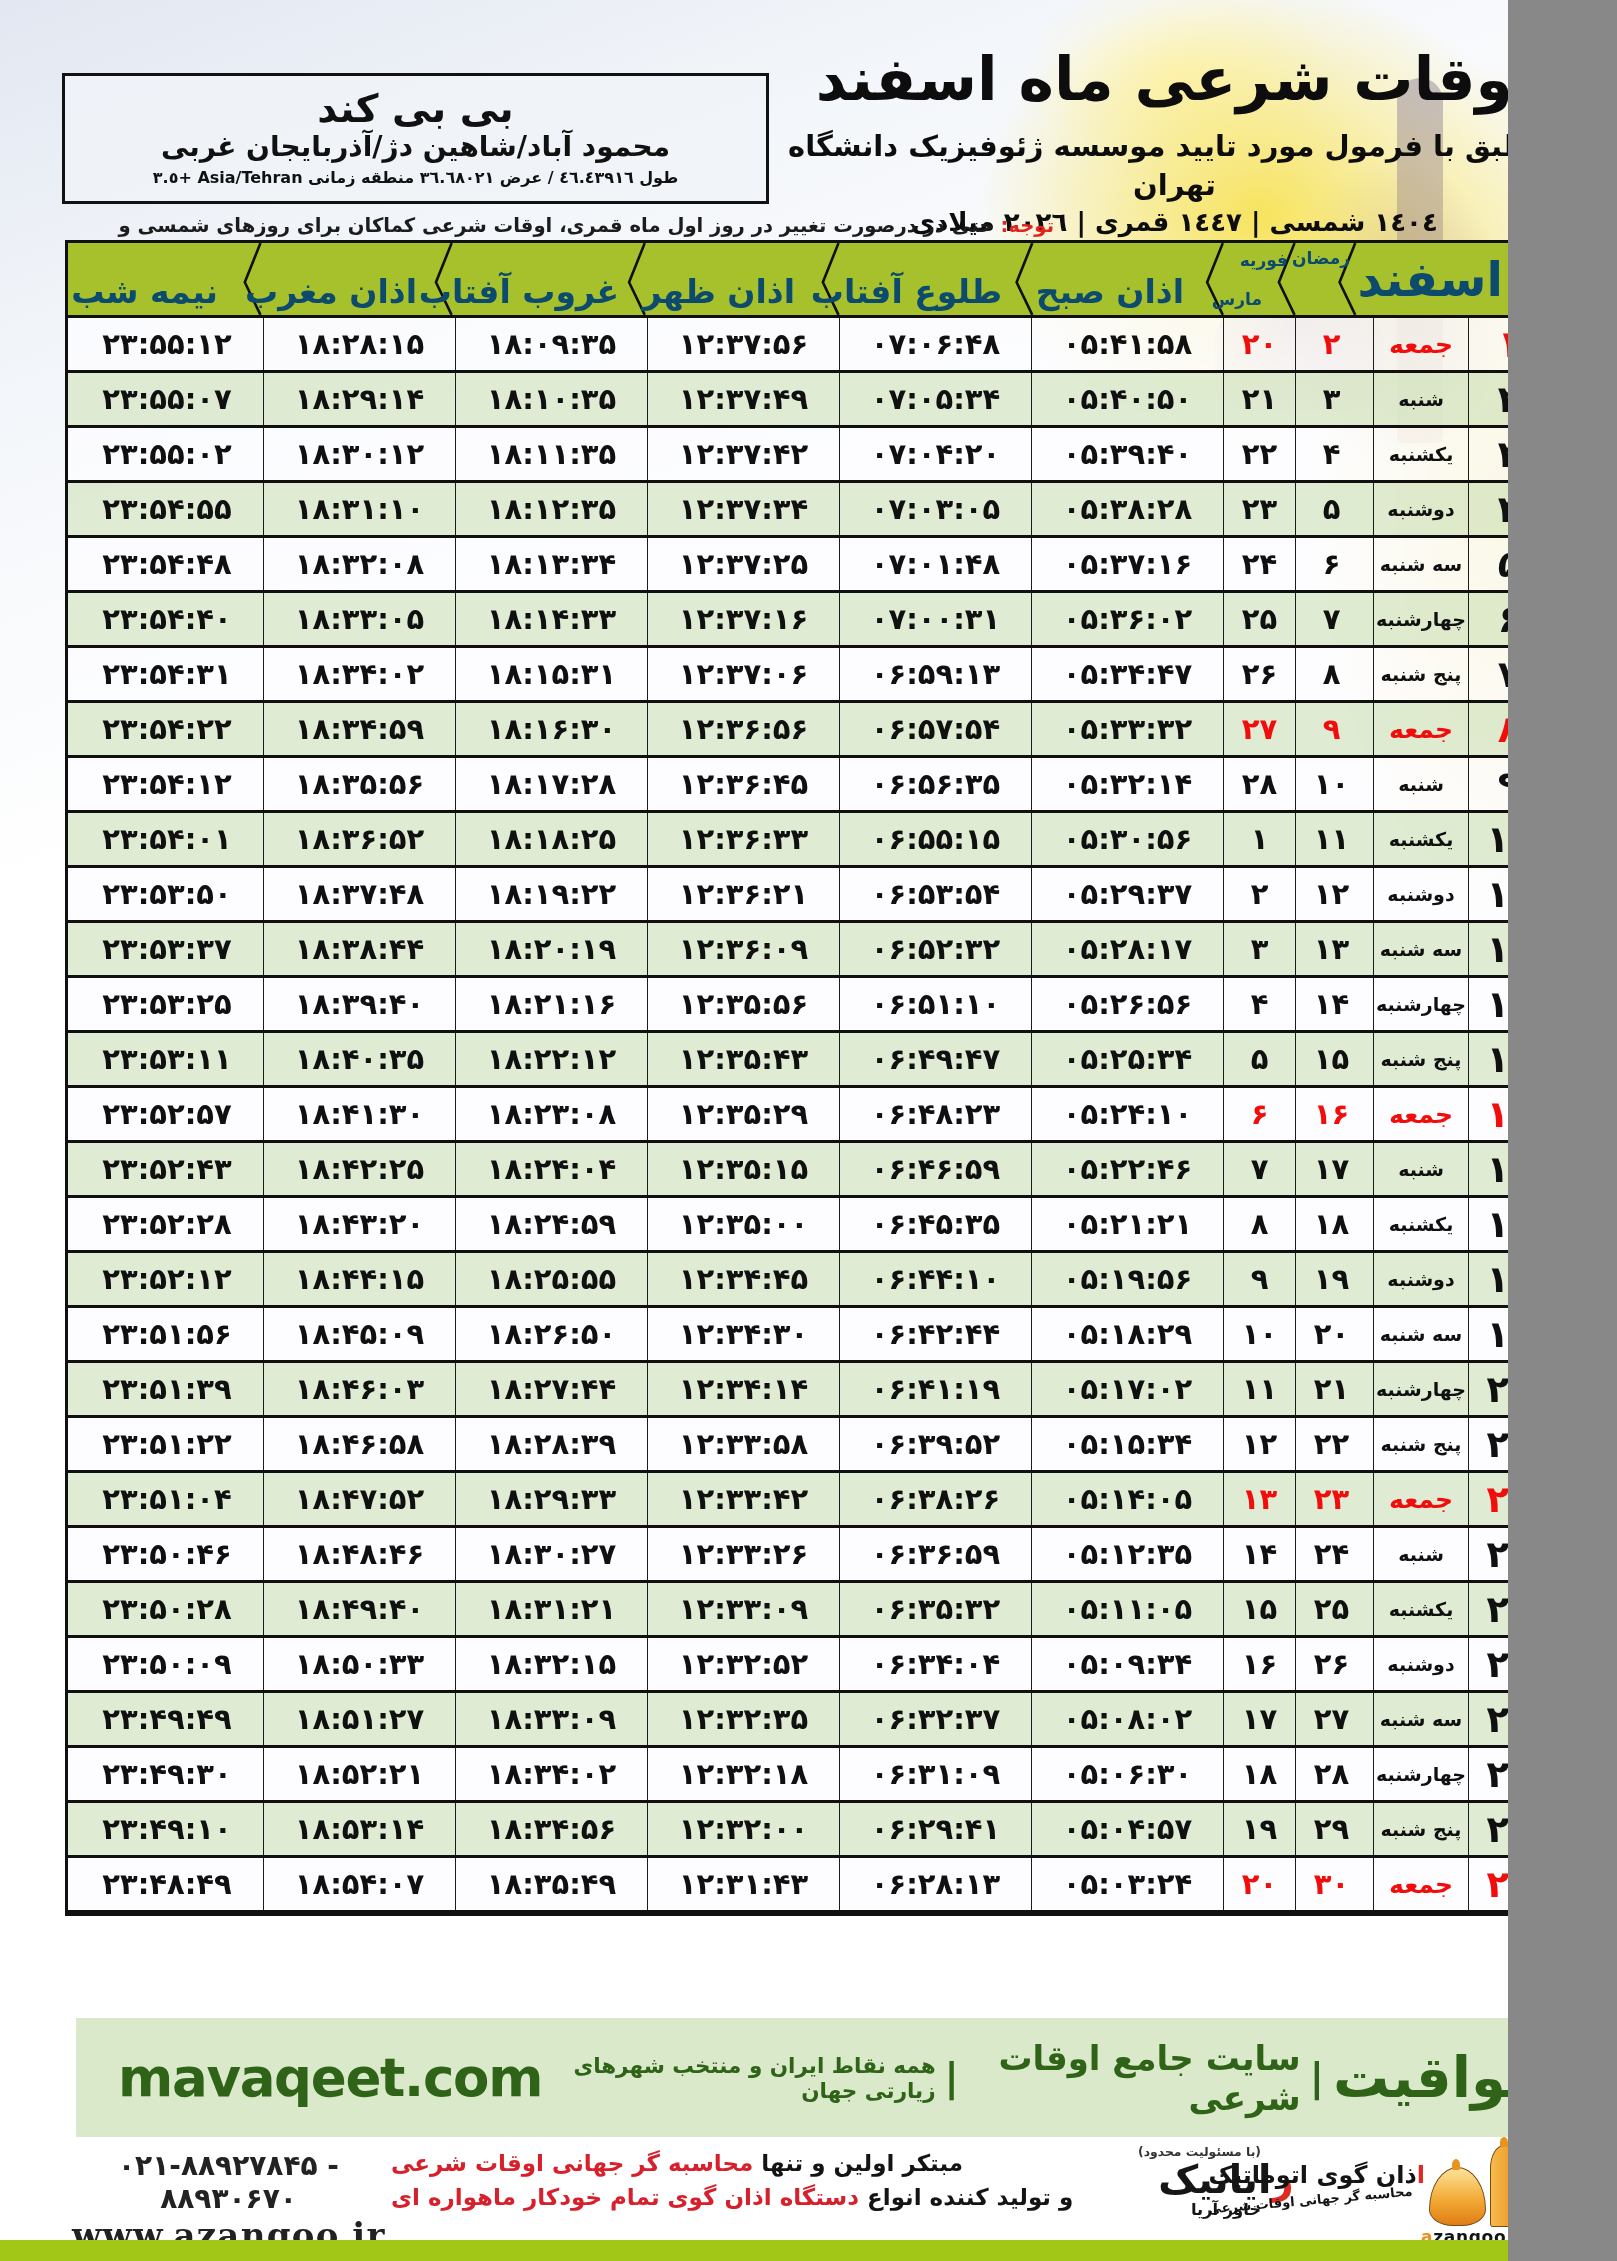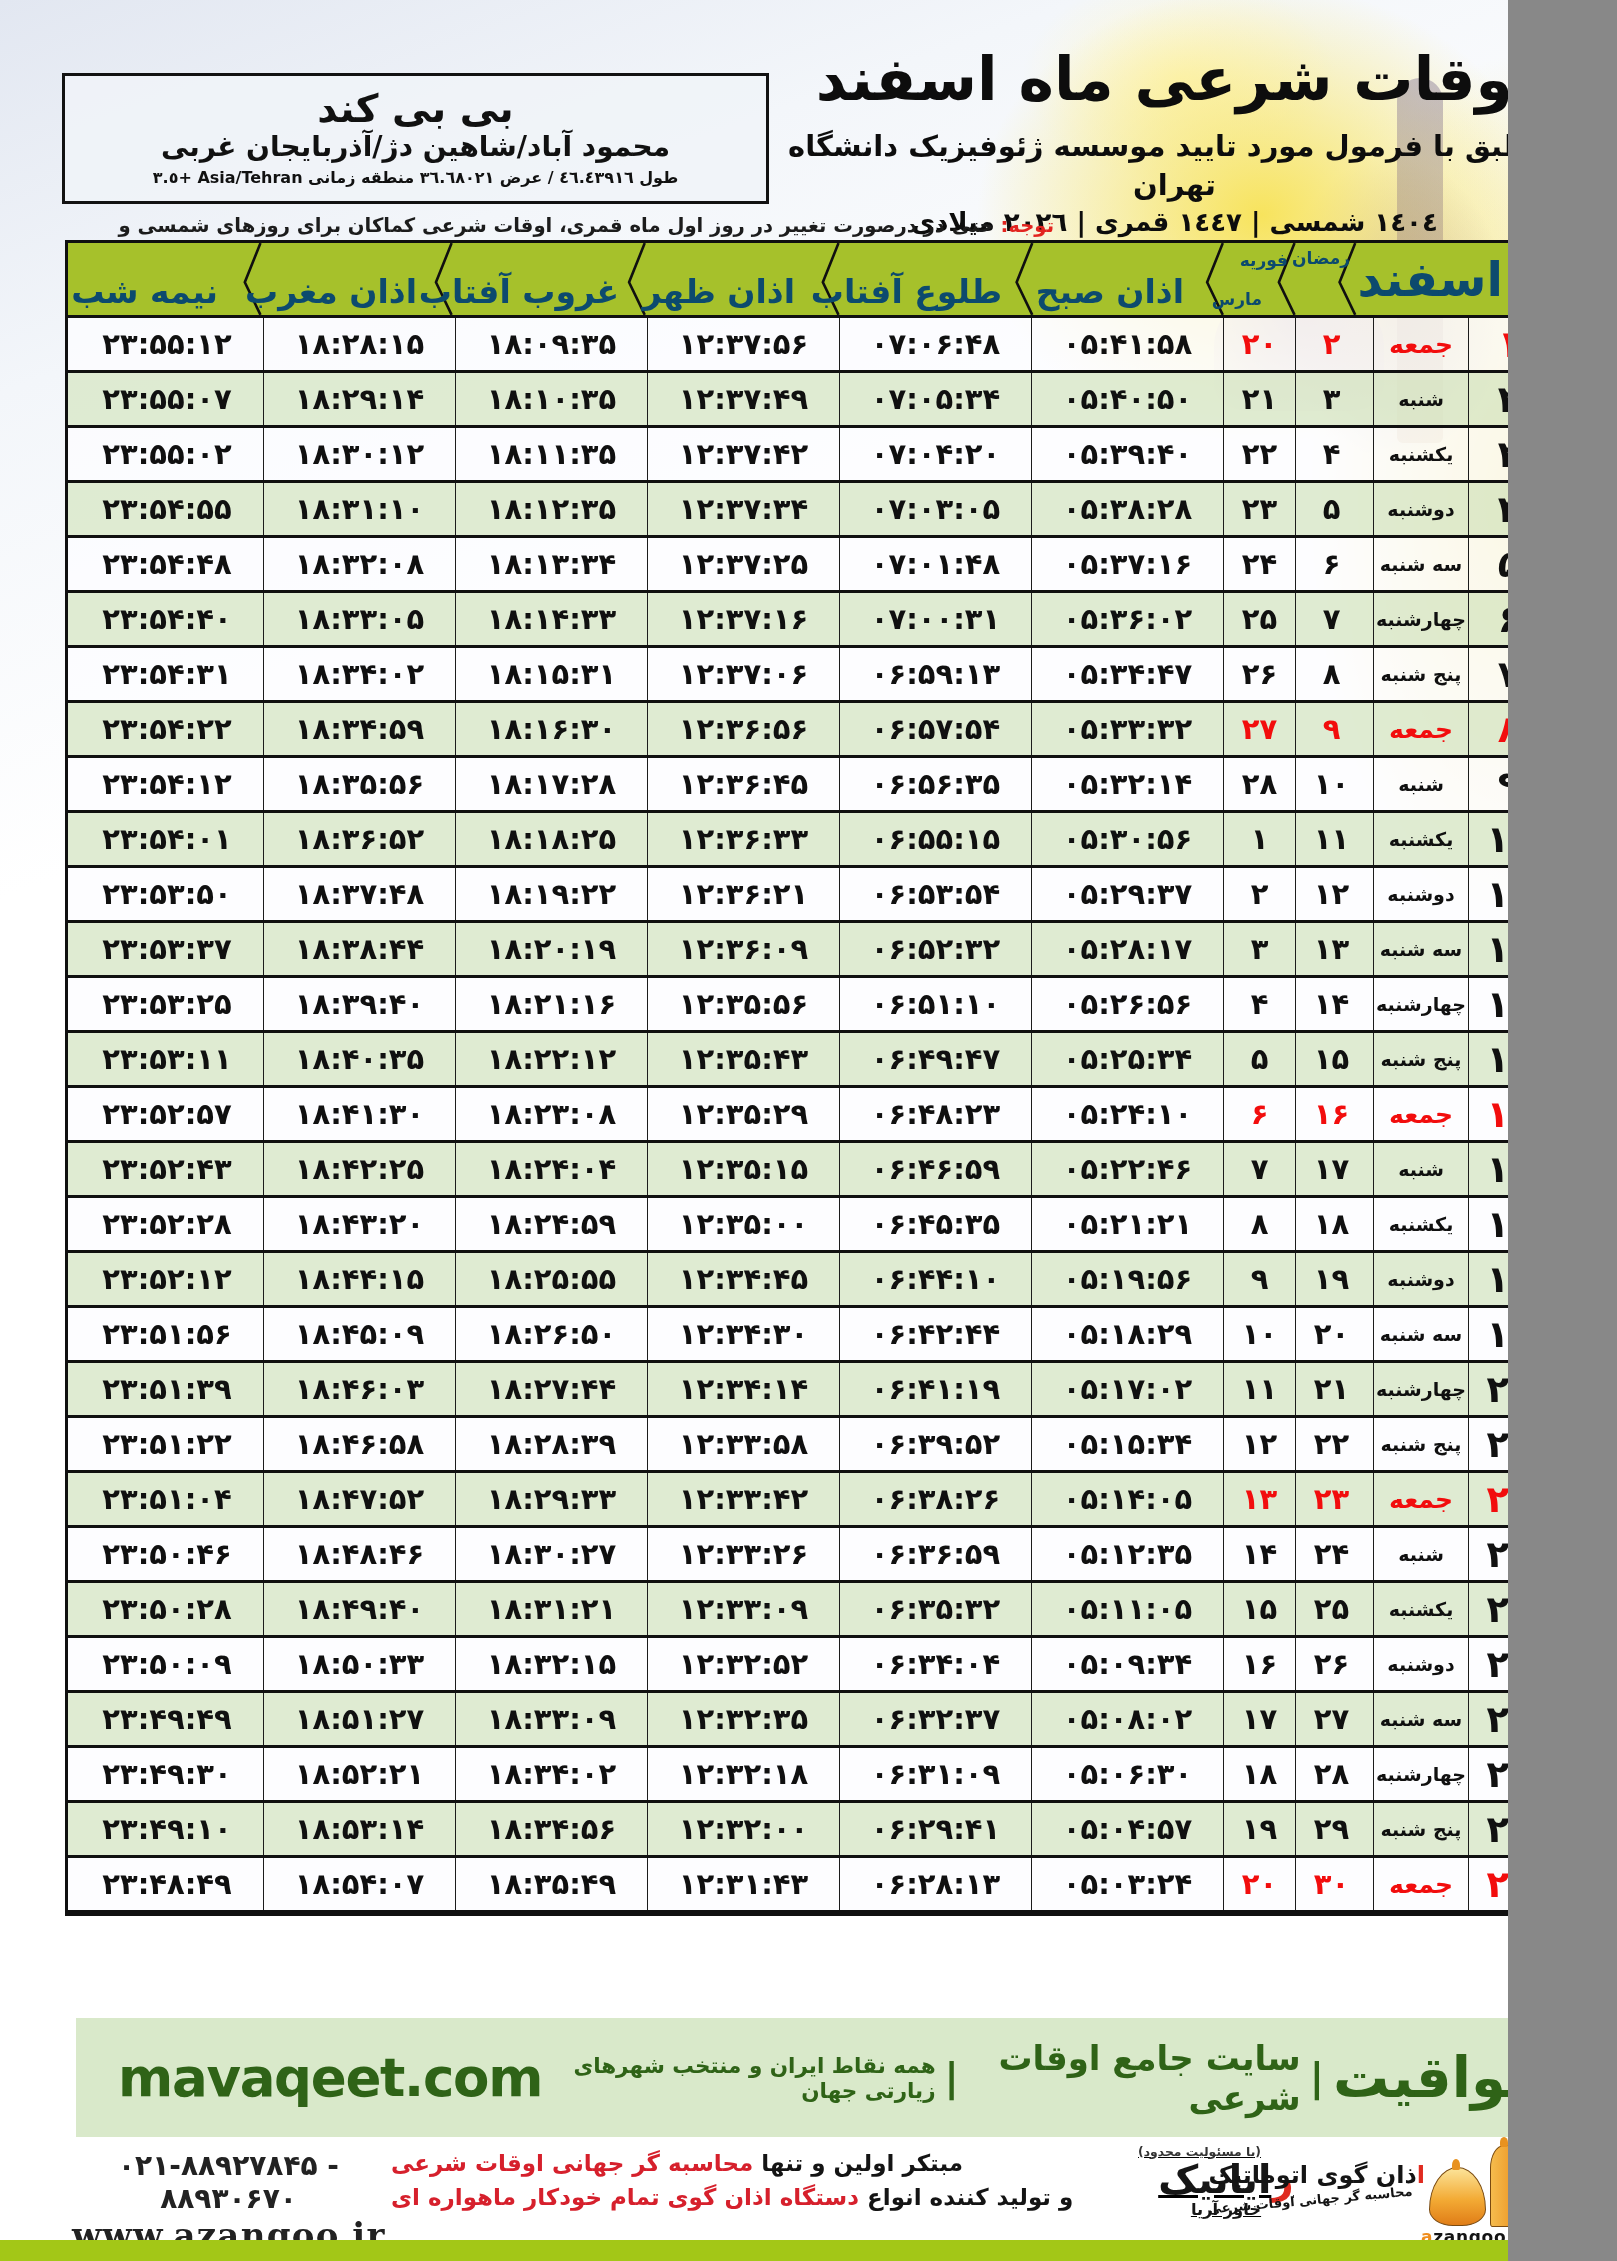--- a/index.html
+++ b/index.html
@@ -92,21 +92,21 @@
   .band-sep{font-size:39px; font-weight:bold; margin:0 9px;}
   .band-mid{font-size:34px; font-weight:bold;}
   .band-small{font-size:21.5px; font-weight:bold;}
   
   .bottom{position:absolute; left:0; top:2137px; width:1618px; height:104px; background:#ffffff;}
   .phone-block{position:absolute; left:72px; top:11.7px; width:313px; text-align:center; color:#222;}
   .phone{font-size:28px; font-weight:bold; letter-spacing:1.3px;}
   .site{font-family:"DejaVu Serif",serif; font-size:34px; font-weight:bold; letter-spacing:1.3px;}
   .mid-text{position:absolute; left:391px; top:9px; width:692px; direction:rtl; text-align:left; font-size:23px; font-weight:bold; line-height:34px; color:#141414;}
   .mid-text .red{color:#d6202c;}
-  .rayanik{position:absolute; left:1138px; top:6.5px; width:176px; direction:rtl; text-align:center;text-decoration:underline;}
+  .rayanik{position:absolute; left:1138px; top:6.5px; width:176px; direction:rtl; text-align:center;}
   .ray-reg{font-size:12.4px; font-weight:bold; color:#333; text-align:left; margin-bottom:1.3px;}
   .ray-main{font-size:39px; font-weight:bold; color:#161616; line-height:40px;}
   .ray-main .red{color:#e02b20;}
   .ray-sub{font-size:16.3px; font-weight:bold; color:#161616; letter-spacing:0.7px;}
   .azangoo{position:absolute; left:1331px; top:2.6px; width:222px; height:98px;}
   .az-dome{
     position:absolute; left:98px; top:27px; width:55px; height:57px;
     background:linear-gradient(180deg,#fce49a 0%,#f3ab35 55%,#e07d17 100%);
     border-radius:50% 50% 42% 42% / 72% 72% 28% 28%; border:1.3px solid #7a4a10;
   }

